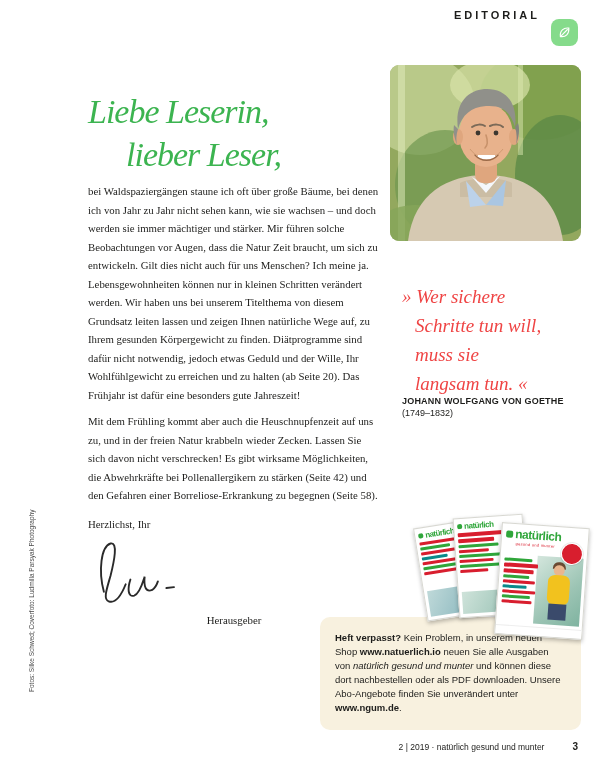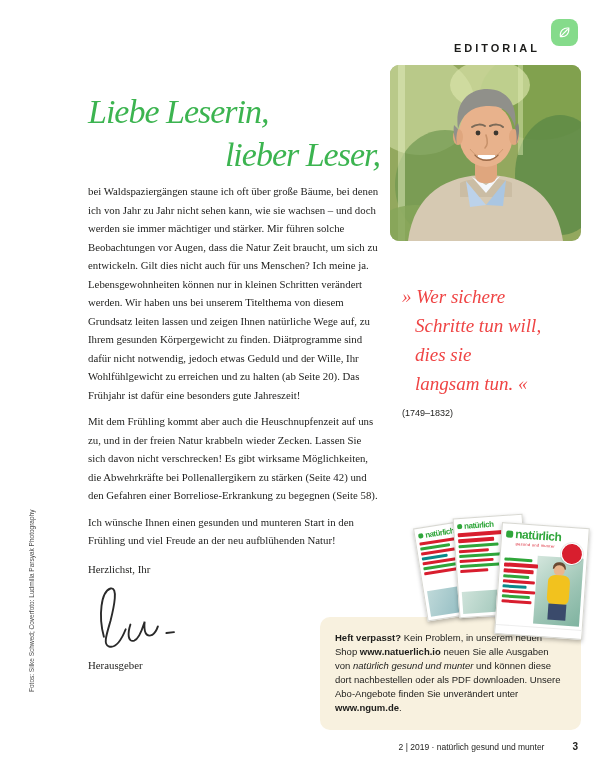--- a/index.html
+++ b/index.html
@@ -1,34 +1,34 @@
 <!DOCTYPE html>
 <html><head>
 <meta charset="utf-8">
 <style>
   html,body{margin:0;padding:0;background:#ffffff;}
   .page{position:relative;width:600px;height:767px;background:#ffffff;overflow:hidden;
         font-family:"Liberation Serif",serif;color:#1d1d1b;}
 
   
-  .kicker{position:absolute;top:42px;right:60px;font-family:"Liberation Sans",sans-serif;
+  .kicker{position:absolute;top:9px;right:60px;font-family:"Liberation Sans",sans-serif;
           font-weight:bold;font-size:11px;letter-spacing:3px;color:#1d1d1b;}
   .leaf-badge{position:absolute;top:19px;right:22px;width:27px;height:27px;border-radius:8px;
               background:#85db8b;display:flex;align-items:center;justify-content:center;}
 
   
   .left-col{position:absolute;left:88px;top:90px;width:292px;}
   .headline{font-style:italic;font-size:34px;line-height:43px;color:#3cb450;
             letter-spacing:-1px;margin:0 0 6px 0;font-weight:normal;}
-  .headline .l2{display:block;padding-left:38px;text-align:right;}
+  .headline .l2{display:block;padding-left:38px;}
   .body-copy p{font-size:10.8px;line-height:18.5px;margin:4px 0 8px 0;font-family:Liberation Serif, serif;}
   .closing{font-size:10.8px;line-height:18px;margin:10px 0 2px 0;}
   .signature{margin:2px 0 0 2px;display:block;}
   .signer{font-size:10.8px;line-height:18px;margin:2px 0 0 0;}
-  .role{font-size:10.8px;line-height:18px;margin:4px 0 0 0;}
+  .role{font-size:10.8px;line-height:18px;margin:4px 0 0 0;text-align:center;}
 
   
   .portrait{position:absolute;left:390px;top:65px;width:191px;height:176px;border-radius:9px;
             overflow:hidden;}
   .quote{position:absolute;left:402px;top:282px;width:180px;font-style:italic;font-size:19px;
          line-height:29px;color:#ef4444;}
   .quote .ql{display:block;}
   .quote .ql + .ql{padding-left:13px;}
   .quote-author{position:absolute;left:402px;top:396px;width:185px;
                 font-family:"Liberation Sans",sans-serif;font-weight:bold;font-size:9px;
@@ -89,21 +89,20 @@
     </svg>
   </div>
 
   <div class="credit">Fotos: Silke Schwed; Coverfoto: Ludmilla Parsyak Photography</div>
 
   <div class="left-col">
     <h1 class="headline"><span class="l1">Liebe Leserin,</span><span class="l2">lieber Leser,</span></h1>
     <div class="body-copy">
       <p>bei Waldspaziergängen staune ich oft über große Bäume, bei denen ich von Jahr zu Jahr nicht sehen kann, wie sie wachsen – und doch werden sie immer mächtiger und stärker. Mir führen solche Beobachtungen vor Augen, dass die Natur Zeit braucht, um sich zu entwickeln. Gilt dies nicht auch für uns Menschen? Ich meine ja. Lebensgewohnheiten können nur in kleinen Schritten verändert werden. Wir haben uns bei unserem Titelthema von diesem Grundsatz leiten lassen und zeigen Ihnen natürliche Wege auf, zu Ihrem gesunden Körpergewicht zu finden. Diätprogramme sind dafür nicht notwendig, jedoch etwas Geduld und der Wille, Ihr Wohlfühlgewicht zu erreichen und zu halten (ab Seite 20). Das Frühjahr ist dafür eine besonders gute Jahreszeit!</p>
       <p>Mit dem Frühling kommt aber auch die Heuschnupfenzeit auf uns zu, und in der freien Natur krabbeln wieder Zecken. Lassen Sie sich davon nicht verschrecken! Es gibt wirksame Möglichkeiten, die Abwehrkräfte bei Pollenallergikern zu stärken (Seite 42) und den Gefahren einer Borreliose-Erkrankung zu begegnen (Seite 58).</p>
-      <p>Ich wünsche Ihnen einen gesunden und munteren Start in den Frühling und viel Freude an der neu aufblühenden Natur!</p>
     </div>
     <p class="closing">Herzlichst, Ihr</p>
     <svg class="signature" width="96" height="72" viewBox="0 0 100 76">
       <g fill="none" stroke="#2a2a2a" stroke-width="2" stroke-linecap="round">
         <path d="M14,60 C8,38 11,12 21,9 C29,7 25,27 21,43 C17,57 13,68 19,70 C27,73 33,62 37,52"></path>
         <path d="M42,47 C39,56 39,66 46,64 C52,62 55,50 57,44 C56,54 58,61 65,58 C68,56 70,52 71,49"></path>
         <line x1="80" y1="56" x2="88" y2="55"></line>
       </g>
     </svg>
     <p class="role">Herausgeber</p>
@@ -144,23 +143,24 @@
       <path d="M96,70 C98,76 98,80 95,83" stroke="#c8926b" stroke-width="1.6" fill="none" stroke-linecap="round"></path>
       <path d="M85,90 C91,96 102,96 108,90" fill="#ffffff"></path>
       <path d="M85,90 C91,97 102,97 108,90" stroke="#9b6a48" stroke-width="1.4" fill="none" stroke-linecap="round"></path>
       <path d="M80,84 C83,88 86,90 88,91 M113,84 C110,88 107,90 105,91" stroke="#cf9a72" stroke-width="1" fill="none"></path>
     </svg>
   </div>
 
   <div class="quote">
     <span class="ql">» Wer sichere</span>
     <span class="ql">Schritte tun will,</span>
-    <span class="ql">dies sie</span>
+    <span class="ql">muss sie</span>
     <span class="ql">langsam tun. «</span>
   </div>
+  <div class="quote-author">JOHANN WOLFGANG VON GOETHE</div>
   <div class="quote-years">(1749–1832)</div>
 
   <div class="covers">
     <div class="cover cover-back">
       <div style="padding:3px;">
         <div class="mini-logo" style="font-size:8px;">
             <span class="sq" style="width:5px;height:5px;"></span>
             <span>natürlich</span>
           </div>
         <div class="bar red" style="width:40px;"></div>

